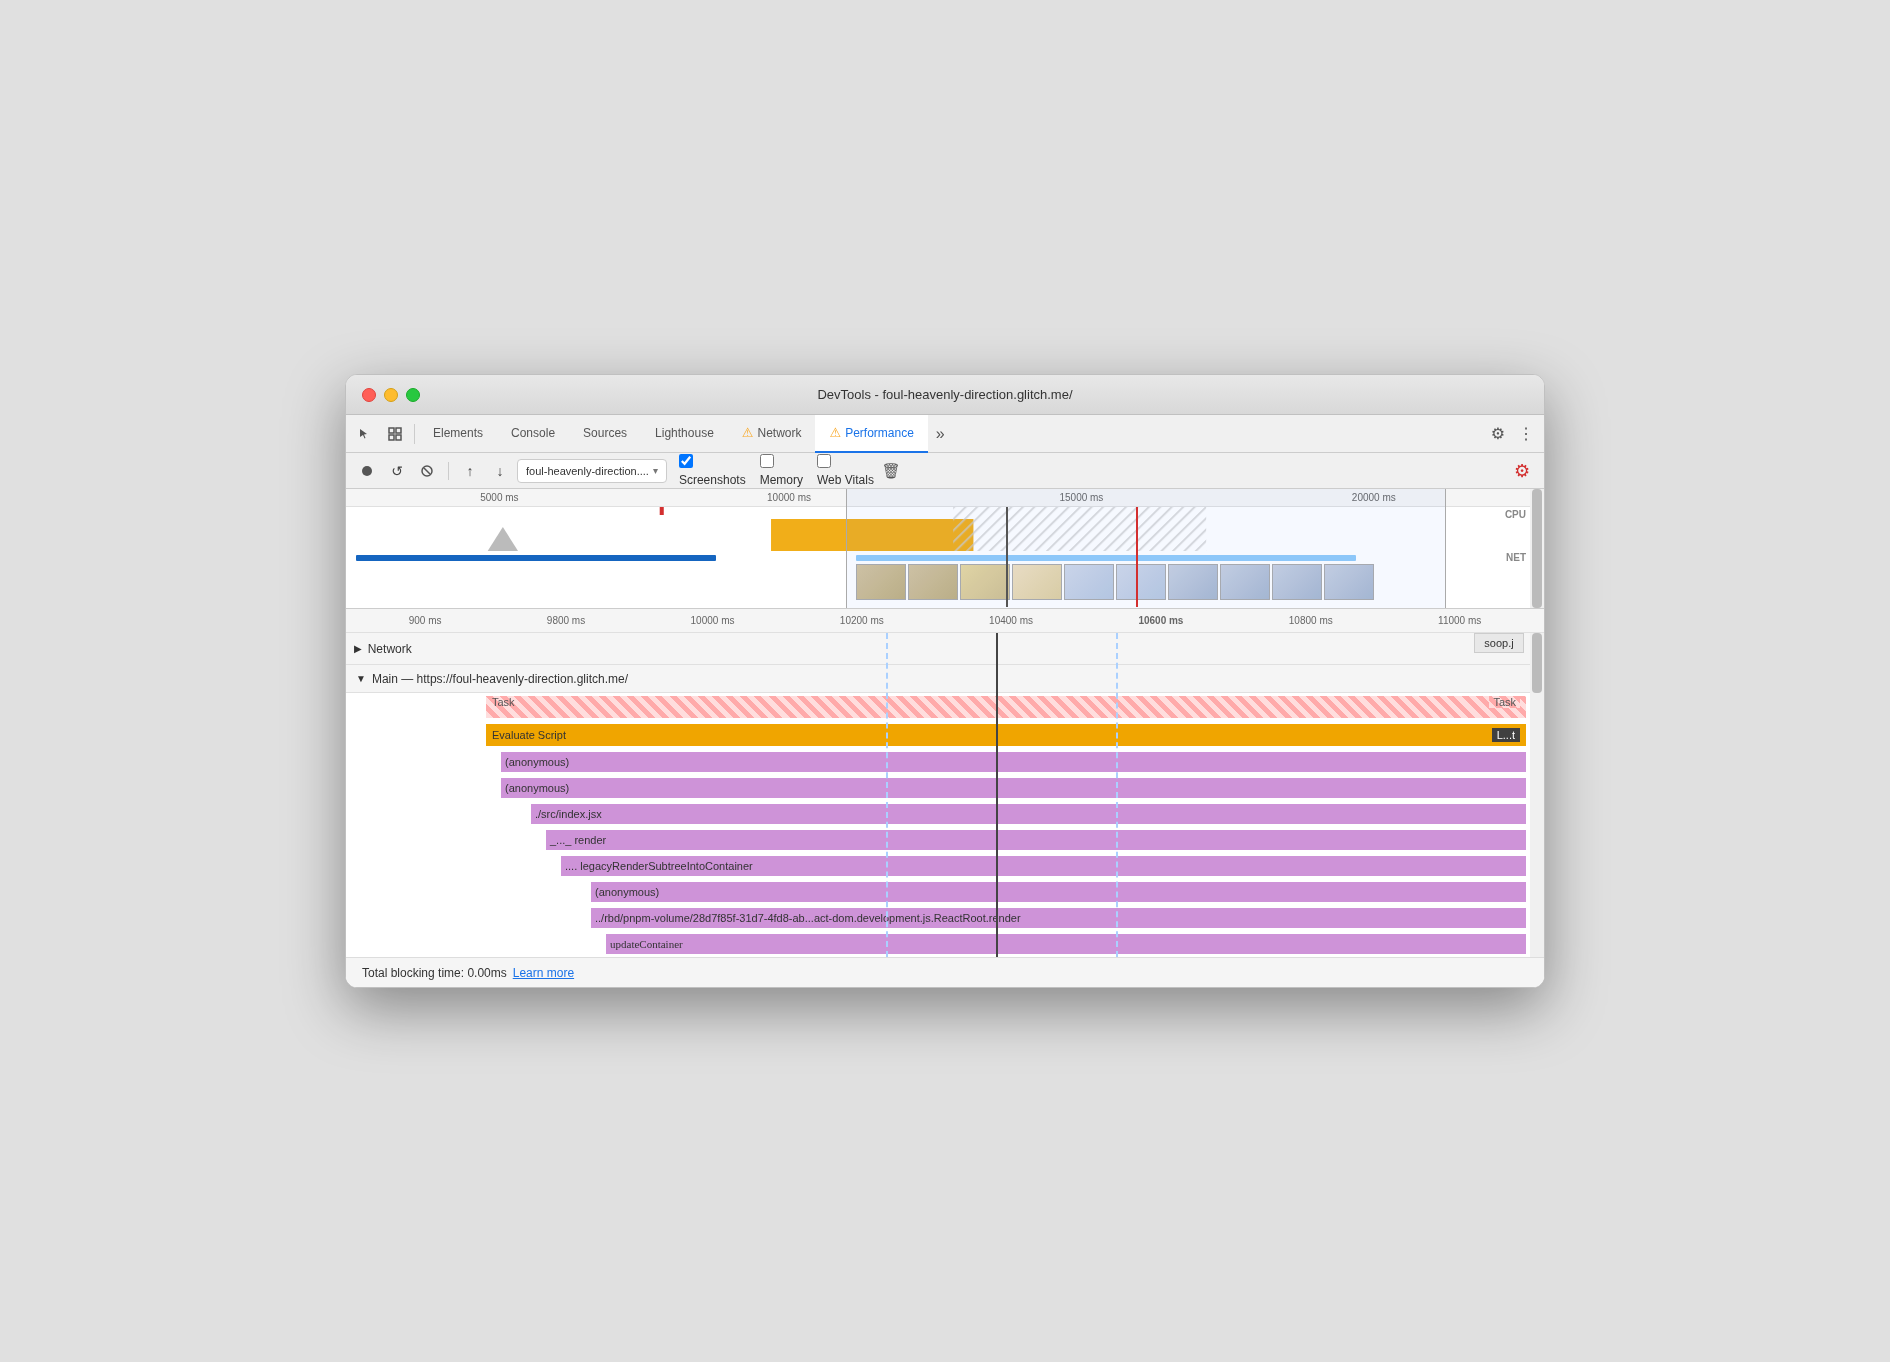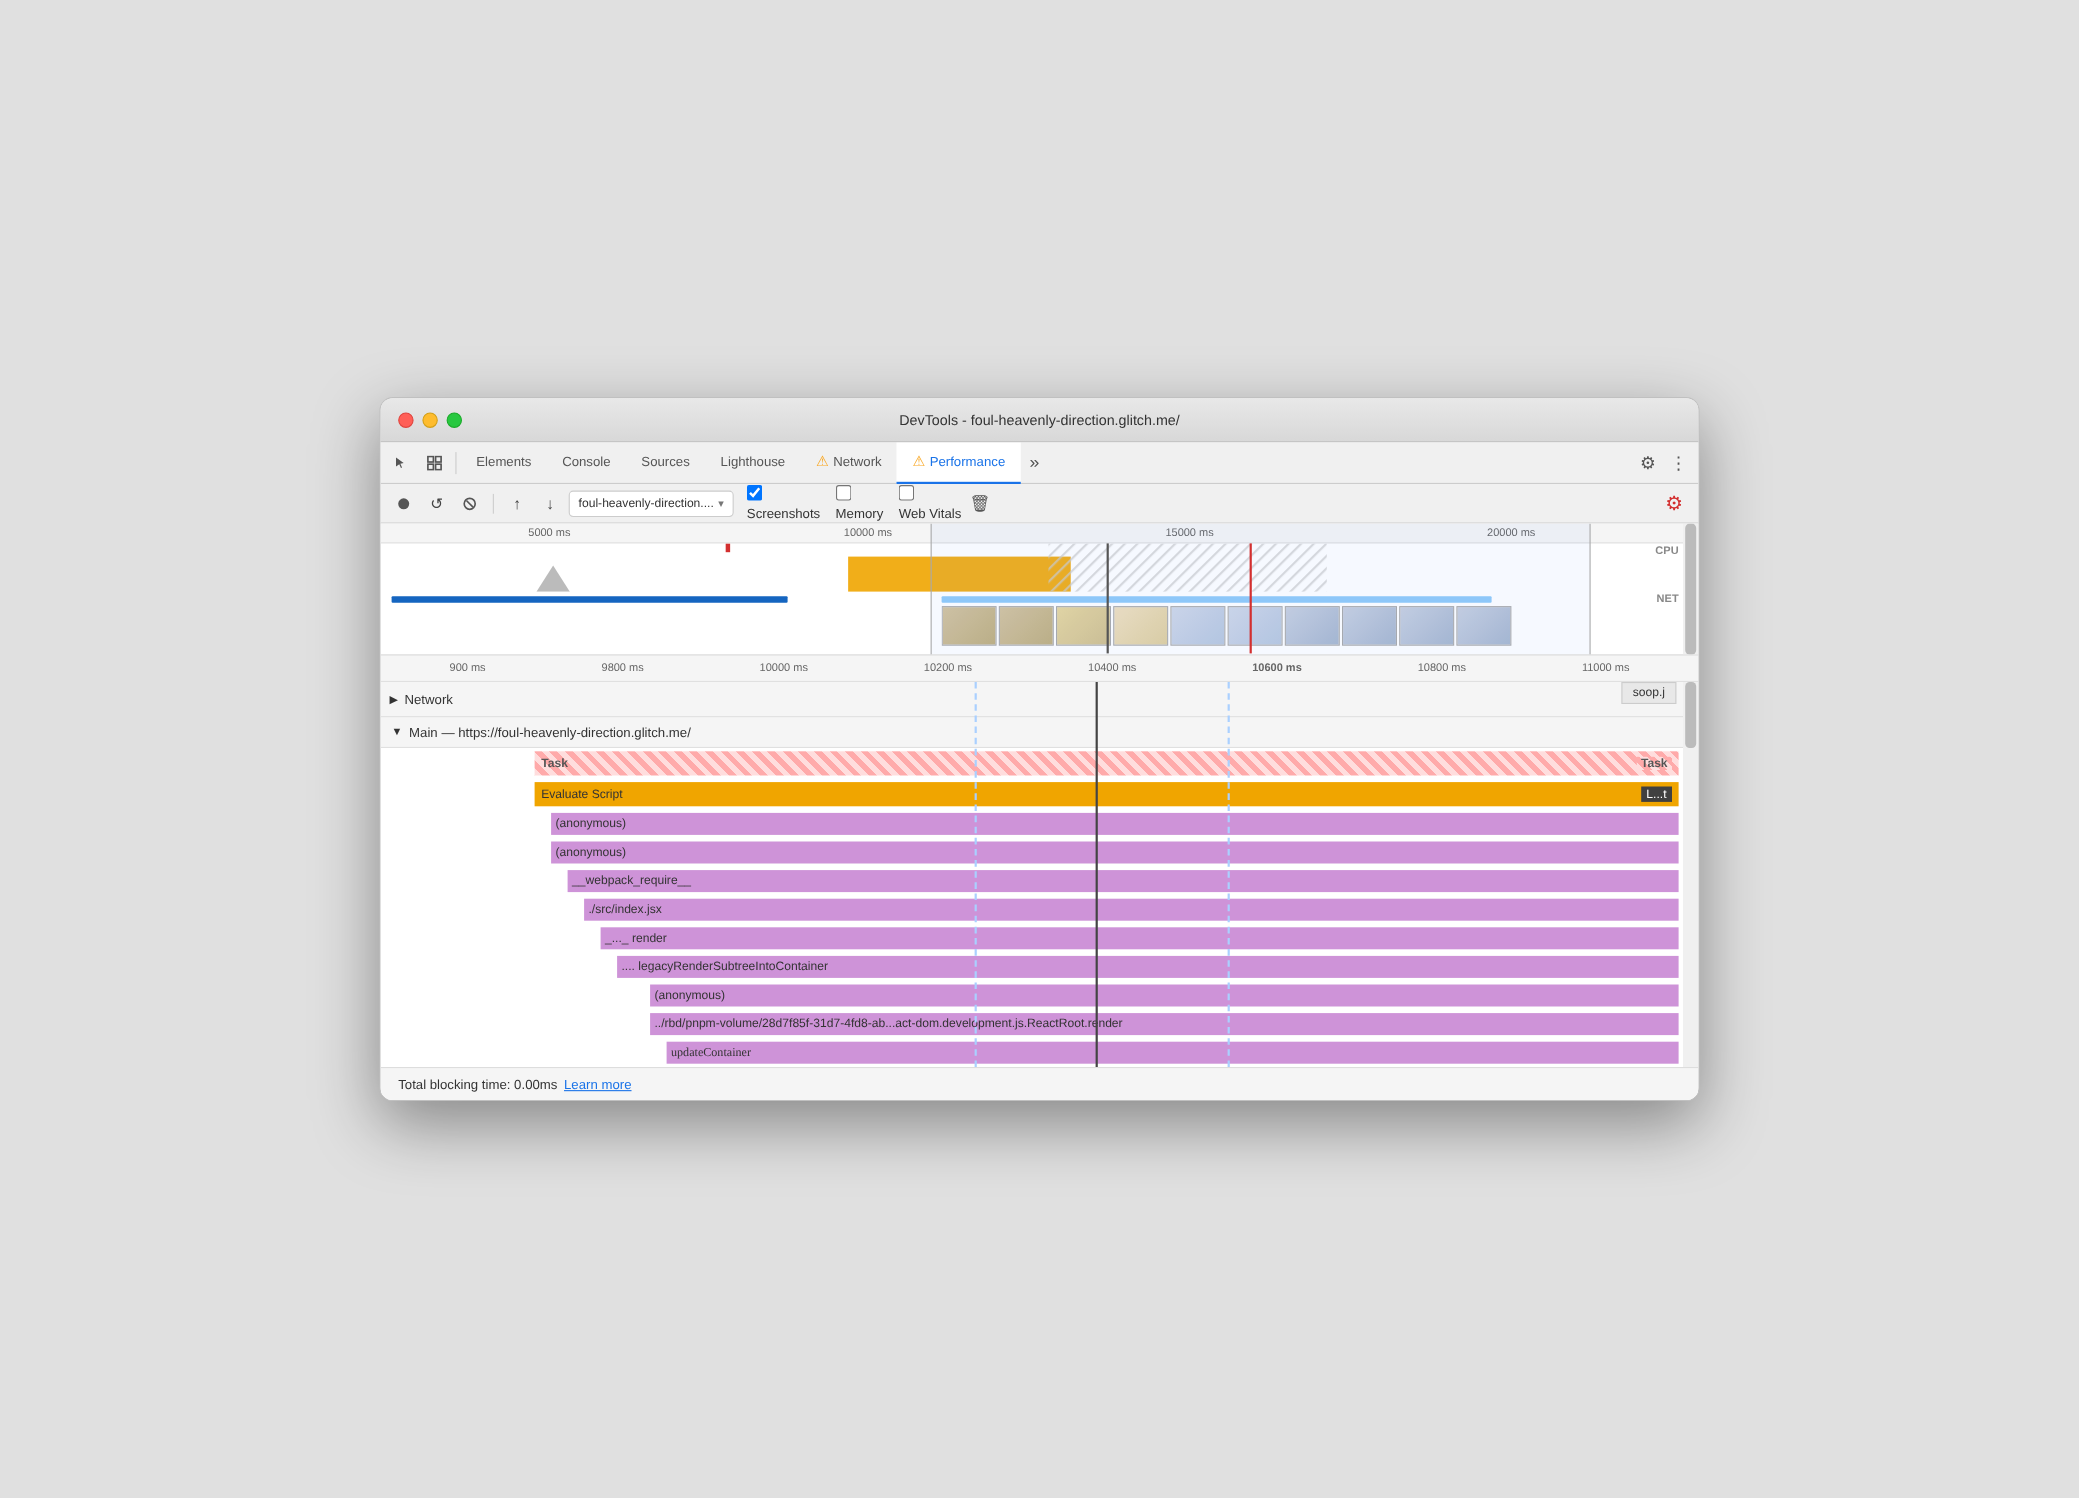--- a/index.html
+++ b/index.html
@@ -470,21 +470,21 @@
           <span>soop.j</span>
         </div>
       </div>
 
       <div class="main-header">
         <span style="margin-right:6px;font-size:10px;">▼</span>
         <span>Main — https://foul-heavenly-direction.glitch.me/</span>
       </div>
 
       <div class="flame-row" style="height:28px;position:relative;">
-        <div style="position:absolute;left:140px;right:18px;height:22px;top:3px;background:repeating-linear-gradient(45deg,#ffdddd,#ffdddd 5px,#ffaaaa 5px,#ffaaaa 10px);display:flex;align-items:center;justify-content:space-between;padding:0 6px;font-weight:bold;">
+        <div style="position:absolute;left:140px;right:18px;height:22px;top:3px;background:repeating-linear-gradient(45deg,#ffdddd,#ffdddd 5px,#ffaaaa 5px,#ffaaaa 10px);display:flex;align-items:flex-start;justify-content:space-between;padding:0 6px;">
           <span style="font-size:11px;color:#555;">Task</span>
           <span style="font-size:11px;color:#555;background:repeating-linear-gradient(45deg,#ffdddd,#ffdddd 5px,#ffaaaa 5px,#ffaaaa 10px);padding:0 4px;">Task</span>
         </div>
       </div>
 
       <div class="flame-row" style="height:28px;position:relative;">
         <div style="position:absolute;left:140px;right:18px;height:22px;top:3px;background:#f0a500;display:flex;align-items:center;justify-content:space-between;padding:0 6px;">
           <span style="font-size:11px;color:#333;">Evaluate Script</span>
           <span style="font-size:11px;color:#fff;background:#404040;padding:1px 5px;">L...t</span>
         </div>
@@ -495,25 +495,20 @@
           <span>(anonymous)</span>
         </div>
       </div>
 
       <div class="flame-row" style="height:26px;position:relative;">
         <div style="position:absolute;left:155px;right:18px;height:20px;top:3px;background:#ce93d8;display:flex;align-items:center;padding:0 4px;font-size:11px;color:#333;white-space:nowrap;overflow:hidden;">
           <span>(anonymous)</span>
         </div>
       </div>
 
-      <div class="flame-row" style="height:26px;position:relative;">
-        <div style="position:absolute;left:170px;right:18px;height:20px;top:3px;background:#ce93d8;display:flex;align-items:center;padding:0 4px;font-size:11px;color:#333;white-space:nowrap;overflow:hidden;">
-          <span>__webpack_require__</span>
-        </div>
-      </div>
 
       <div class="flame-row" style="height:26px;position:relative;">
         <div style="position:absolute;left:185px;right:18px;height:20px;top:3px;background:#ce93d8;display:flex;align-items:center;padding:0 4px;font-size:11px;color:#333;white-space:nowrap;overflow:hidden;">
           <span>./src/index.jsx</span>
         </div>
       </div>
 
       <div class="flame-row" style="height:26px;position:relative;">
         <div style="position:absolute;left:200px;right:18px;height:20px;top:3px;background:#ce93d8;display:flex;align-items:center;padding:0 4px;font-size:11px;color:#333;white-space:nowrap;overflow:hidden;">
           <span>_..._ render</span>

